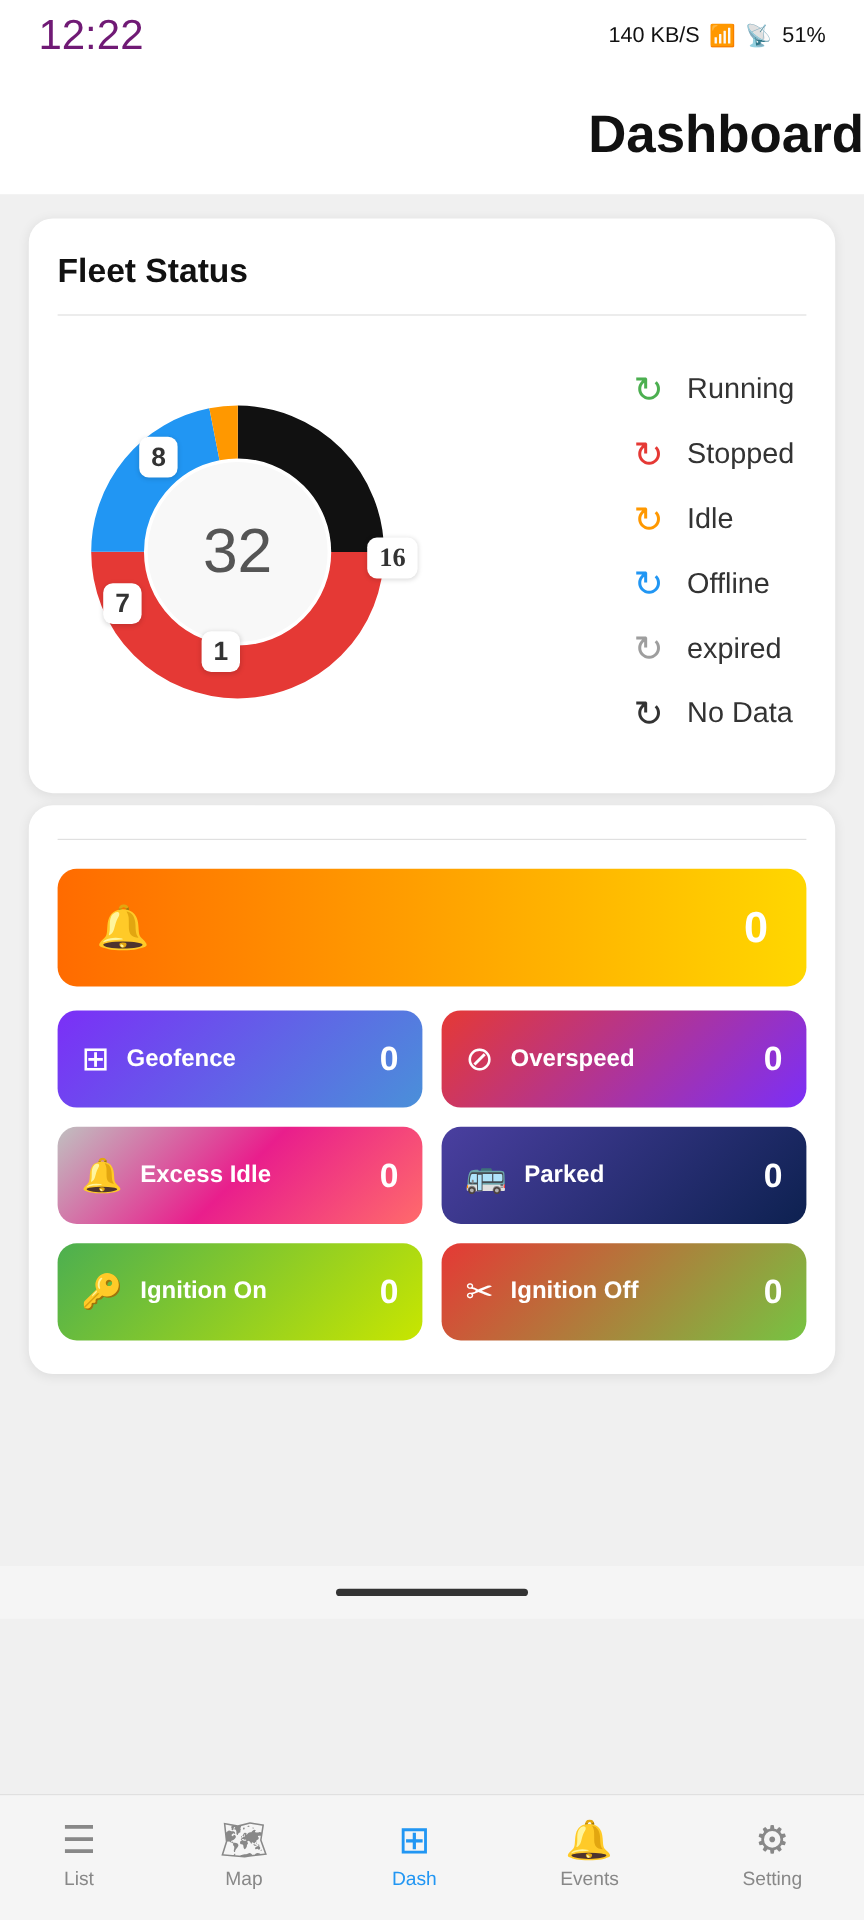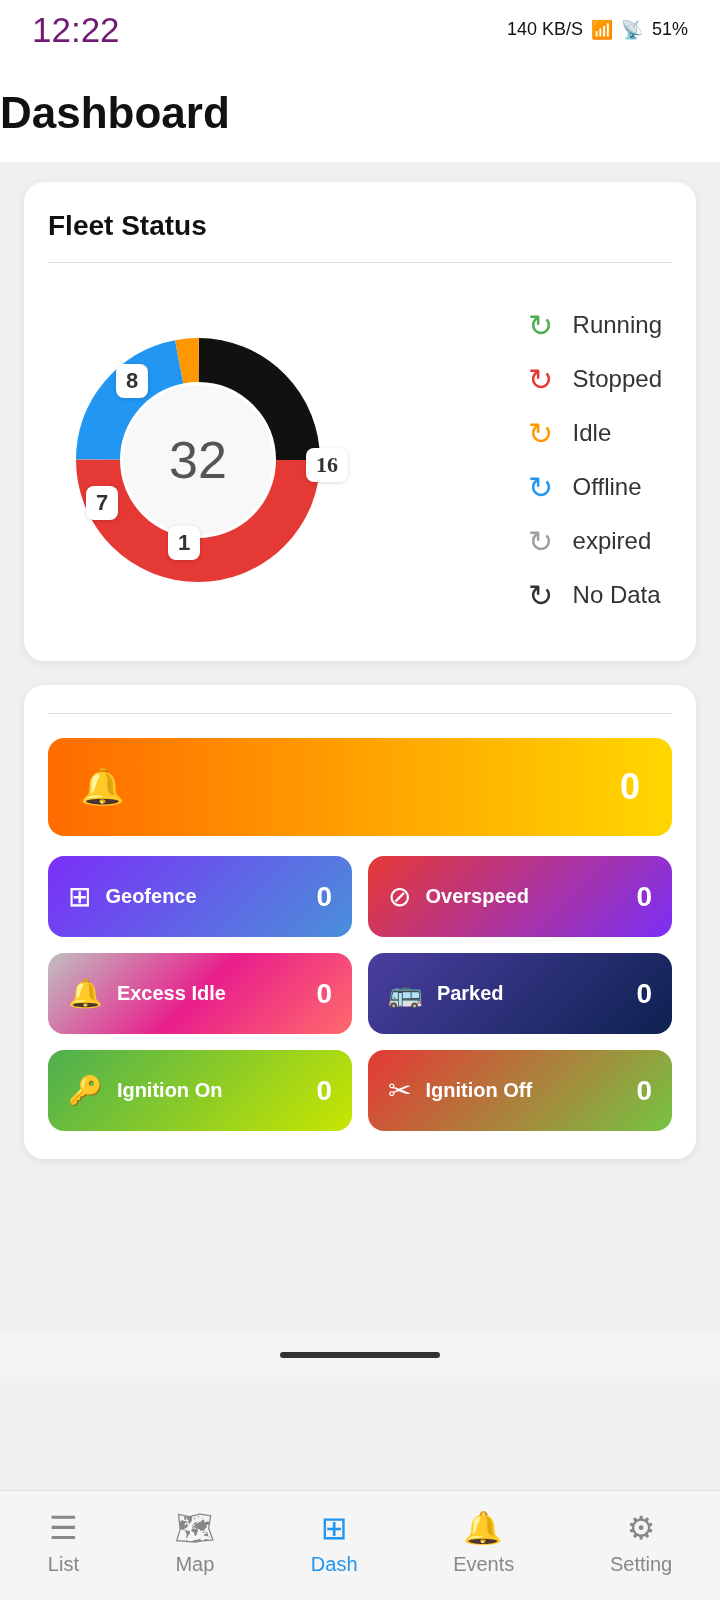--- a/index.html
+++ b/index.html
@@ -31,35 +31,35 @@
       display: flex;
       align-items: flex-start;
       gap: 8px;
       font-size: 20px;
       color: #111;
     }
     .status-icons span { font-size: 18px; }
 
     
     .page-title {
-      text-align: left;
+      text-align: right;
       font-size: 44px;
       font-weight: 700;
       color: #111;
       padding: 28px 0 24px;
       background: #fff;
     }
 
     
     .content {
       padding: 20px 24px;
       background: #f0f0f0;
       display: flex;
       flex-direction: column;
-      gap: 24px;
+      gap: 10px;
     }
 
     
     .card {
       background: #fff;
       border-radius: 20px;
       padding: 28px 24px;
       box-shadow: 0 2px 10px rgba(0,0,0,0.08);
     }
     .card-title {
@@ -228,21 +228,21 @@
     }
     .nav-item {
       display: flex;
       flex-direction: column;
       align-items: center;
       gap: 6px;
       cursor: pointer;
     }
     .nav-icon { font-size: 32px; color: #888; }
     .nav-icon.active { color: #2196f3; }
-    .nav-label { font-size: 20px; color: #888; }
+    .nav-label { font-size: 16px; color: #888; }
     .nav-label.active { color: #2196f3; }
 
     
     .home-indicator {
       width: 720px;
       height: 44px;
       background: #f5f5f5;
       display: flex;
       align-items: center;
       justify-content: center;

